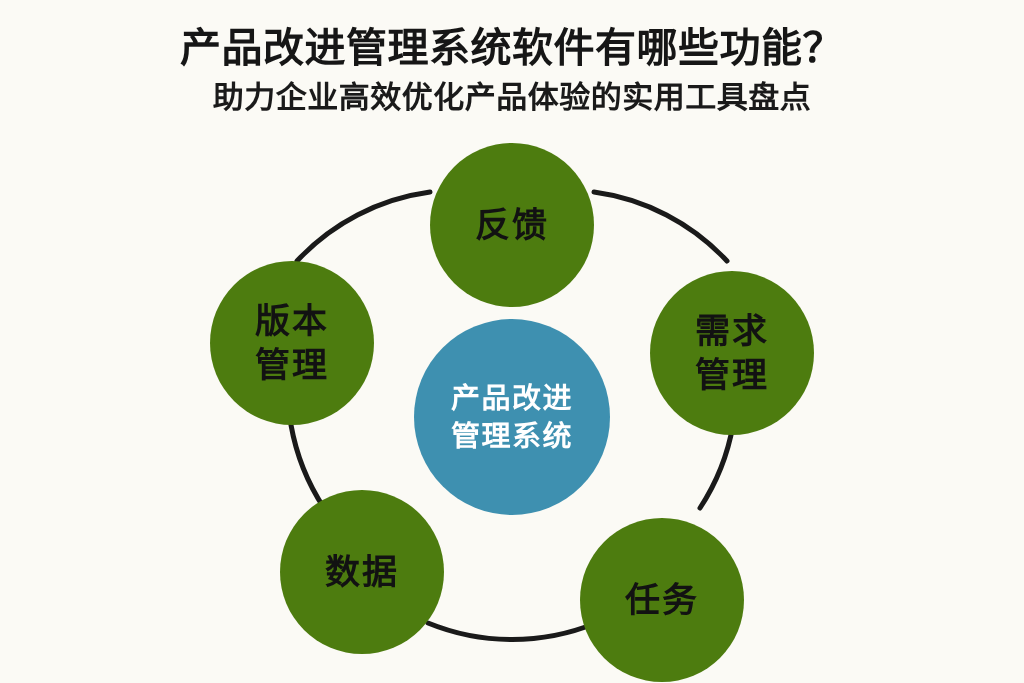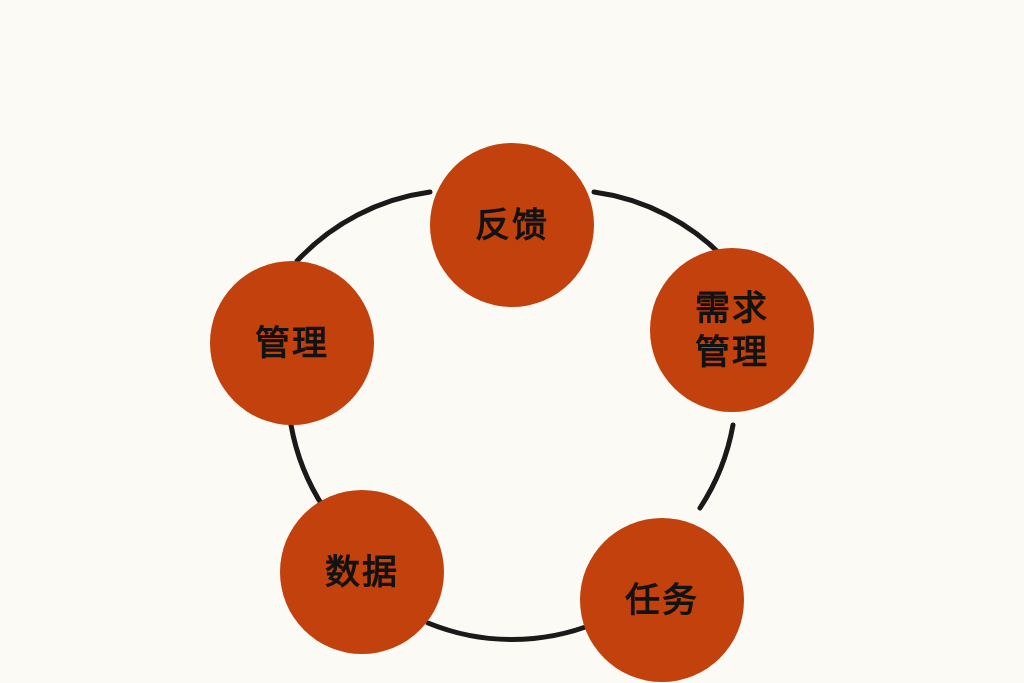--- a/index.html
+++ b/index.html
@@ -73,21 +73,21 @@
     flex-direction: column;
     align-items: center;
     justify-content: center;
     text-align: center;
     box-sizing: border-box;
   }
 
   .node.outer {
     width: 164px;
     height: 164px;
-    background: #c2410c;
+    background: #4d7c0f;
   }
   .node.outer .node-line {
     font-size: 35px;
     line-height: 44px;
     font-weight: 700;
     color: #121212;
     letter-spacing: 2px;
     white-space: nowrap;
   }
 
@@ -101,31 +101,35 @@
     font-size: 29px;
     line-height: 38px;
     font-weight: 700;
     color: #ffffff;
     letter-spacing: 1.5px;
     white-space: nowrap;
   }
 
   
   #node-feedback   { left: 430px; top: 143px; }   
-  #node-demand     { left: 650px; top: 248px; }   
+  #node-demand     { left: 650px; top: 271px; }   
   #node-task       { left: 580px; top: 518px; }   
   #node-data       { left: 280px; top: 490px; }   
   #node-version    { left: 210px; top: 261px; }   
   #node-center     { left: 414px; top: 319px; }   
 </style>
 </head>
 <body>
 
 <div id="poster">
 
+  <div class="header">
+    <div class="title">产品改进管理系统软件有哪些功能？</div>
+    <div class="subtitle">助力企业高效优化产品体验的实用工具盘点</div>
+  </div>
 
   <div class="diagram">
 
     <svg class="ring-svg" viewBox="0 0 1024 683">
 
       <g fill="none" stroke="#1a1a1a" stroke-width="5" stroke-linecap="round">
 
         <path d="M 297 261 A 222 222 0 0 1 430 192"></path>
 
         <path d="M 594 192 A 222 222 0 0 1 727 261"></path>
@@ -149,18 +153,23 @@
 
     <div class="node outer" id="node-task">
       <span class="node-line">任务</span>
     </div>
 
     <div class="node outer" id="node-data">
       <span class="node-line">数据</span>
     </div>
 
     <div class="node outer" id="node-version">
+      <span class="node-line">版本</span>
       <span class="node-line">管理</span>
     </div>
 
+    <div class="node center" id="node-center">
+      <span class="node-line">产品改进</span>
+      <span class="node-line">管理系统</span>
+    </div>
 
   </div>
 </div>
 
 </body></html>

